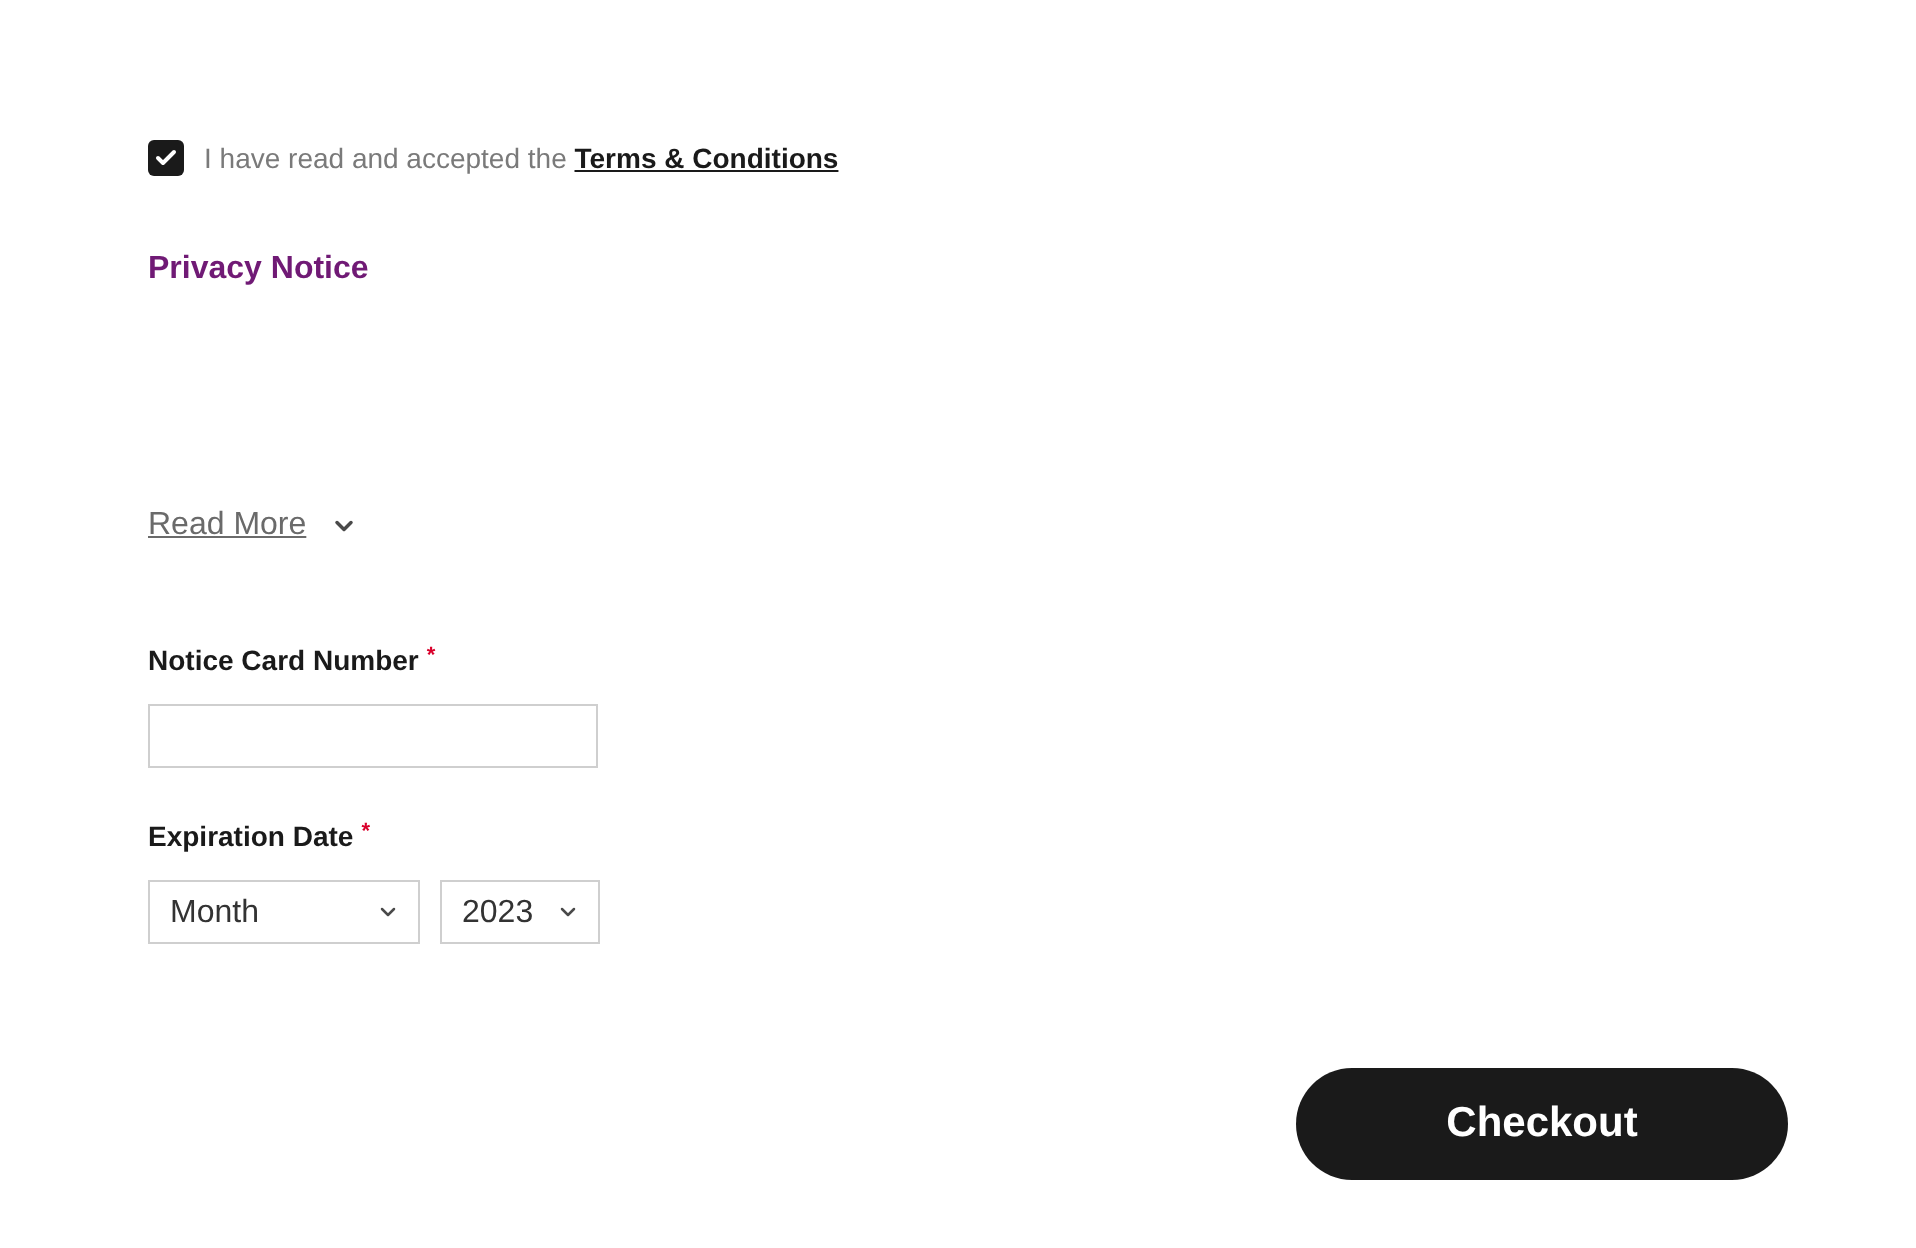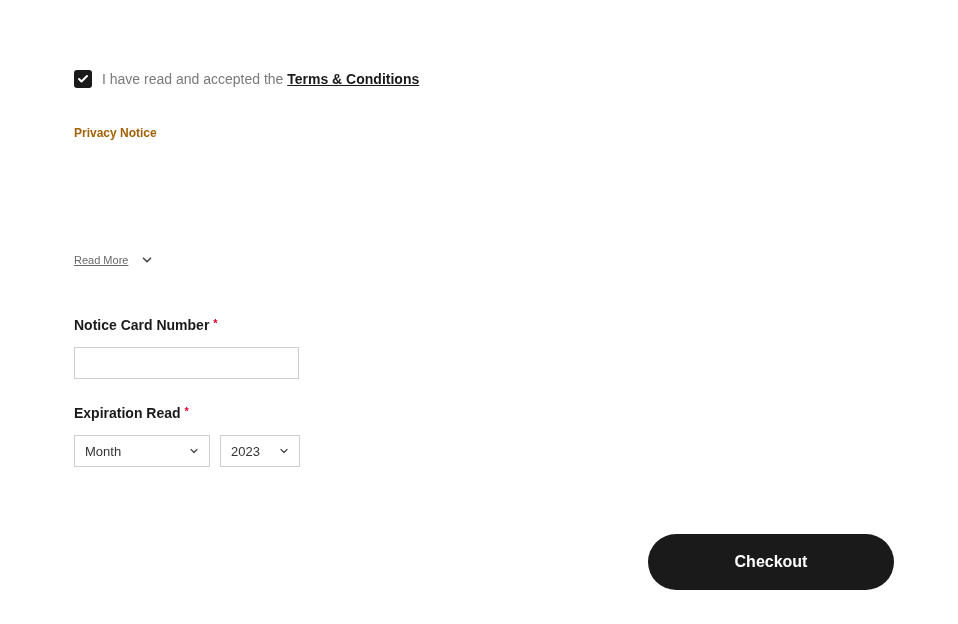--- a/index.html
+++ b/index.html
@@ -41,31 +41,31 @@
       color: #7a7a7a;
       font-size: 14px;
     }
     .terms-link {
       color: #1a1a1a;
       font-weight: bold;
       text-decoration: underline;
       cursor: pointer;
     }
     .privacy-notice {
-      font-size: 12px;
-      font-weight: bold;
-      color: #a16207;
+      font-size: 16px;
+      font-weight: bold;
+      color: #701a75;
       margin-bottom: 110px;
     }
     .read-more {
       display: inline-flex;
       align-items: center;
       gap: 12px;
       color: #6a6a6a;
-      font-size: 11px;
+      font-size: 16px;
       text-decoration: underline;
       cursor: pointer;
       margin-bottom: 50px;
     }
     .read-more svg {
       width: 14px;
       height: 14px;
     }
     .field-group {
       margin-bottom: 26px;
@@ -103,21 +103,21 @@
     .select-wrap {
       position: relative;
       display: inline-block;
     }
     .select-wrap select {
       appearance: none;
       -webkit-appearance: none;
       border: 1px solid #cfcfcf;
       height: 32px;
       padding: 0 30px 0 10px;
-      font-size: 13px;
+      font-size: 16px;
       background: #fff;
       cursor: pointer;
       color: #333;
     }
     .select-month select {
       width: 136px;
     }
     .select-year select {
       width: 80px;
     }
@@ -136,21 +136,21 @@
     .checkout-btn {
       position: absolute;
       right: 64px;
       bottom: 34px;
       background: #1a1a1a;
       color: #ffffff;
       border: none;
       border-radius: 28px;
       width: 246px;
       height: 56px;
-      font-size: 16px;
+      font-size: 21px;
       font-weight: bold;
       cursor: pointer;
     }
   </style>
 </head>
 <body>
 
 <div class="container">
   <div class="terms-row">
     <div class="checkbox">
@@ -174,21 +174,21 @@
 
   <div class="field-group">
     <label class="field-label">
       <span>Notice Card Number</span><span class="required">*</span>
     </label>
     <input type="text" class="text-input cc-input" value="" style="">
   </div>
 
   <div class="field-group">
     <label class="field-label">
-      <span>Expiration Read</span><span class="required">*</span>
+      <span>Expiration Date</span><span class="required">*</span>
     </label>
     <div class="exp-row">
       <div class="select-wrap select-month">
         <select>
           <option>Month</option>
         </select>
         <span class="select-arrow">
           <svg viewBox="0 0 24 24" fill="none" stroke="#4a4a4a" stroke-width="2.5" stroke-linecap="round" stroke-linejoin="round">
             <polyline points="6 9 12 15 18 9"></polyline>
           </svg>

